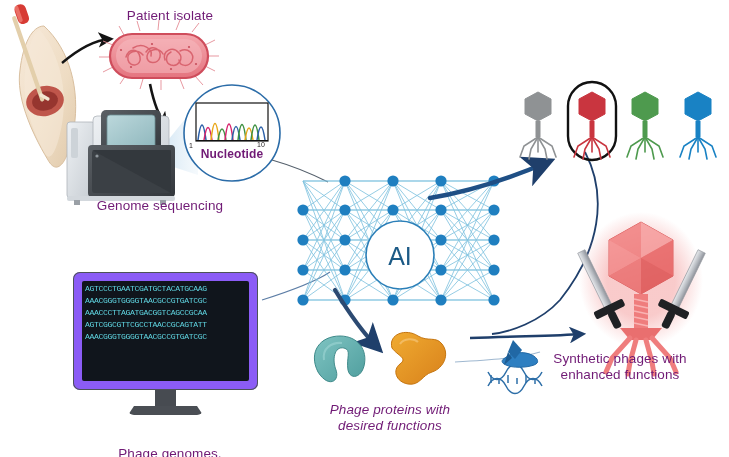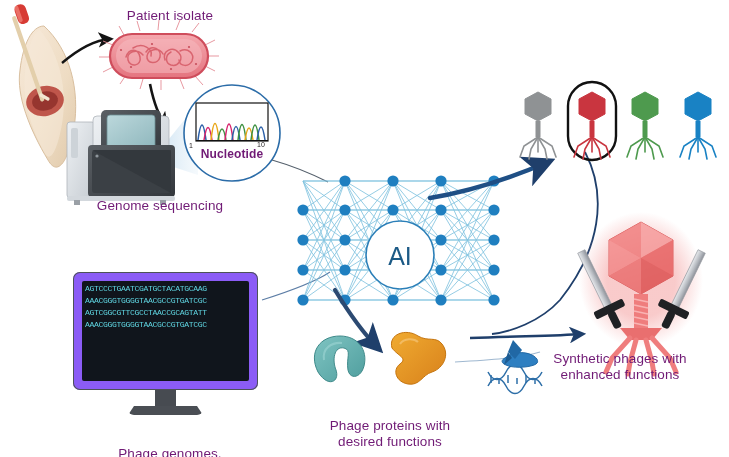--- a/index.html
+++ b/index.html
@@ -6,21 +6,21 @@
   body{width:729px;height:457px;position:relative;overflow:hidden;
        font-family:"Liberation Sans",sans-serif;color:#1d1d1d;}
   .stage{position:absolute;left:0;top:0;width:729px;height:457px;}
   .lbl{position:absolute;text-align:center;line-height:1.18;color:#701a75;
        font-size:13.5px;white-space:pre-line;letter-spacing:.1px;}
   #lbl-patient-isolate{left:95px;top:8px;width:150px;}
   #lbl-genome-seq{left:55px;top:198px;width:210px;}
   #lbl-phage-bank{left:540px;top:64px;width:140px;}
   #lbl-phage-matching{left:333px;top:113px;width:165px;}
   #lbl-phage-genomes{left:60px;top:414px;width:220px;margin-top:32px;}
-  #lbl-phage-proteins{left:305px;top:418px;width:170px;}
+  #lbl-phage-proteins{left:305px;top:402px;width:170px;font-style:italic;}
   #lbl-synthetic{left:528px;top:351px;width:184px;}
   #lbl-nucleotide{left:196px;top:147px;width:72px;font-size:12px;font-weight:bold;}
   .tick{position:absolute;font-size:7px;color:#231f20;}
   #tick-1{left:189px;top:142px;}
   #tick-10{left:257px;top:141px;}
   .seqbox{position:absolute;left:73px;top:272px;width:185px;height:118px;
           background:#8b5cf6;border-radius:7px;
           box-shadow:inset 0 0 0 1px #4d5258;}
   .seqscreen{position:absolute;left:9px;top:9px;width:167px;height:100px;
              background:#10151c;border-radius:2px;overflow:hidden;
@@ -459,20 +459,21 @@
         <rect x="662" y="306" width="32" height="8" rx="2" fill="#1f2124"></rect>
         <rect x="674" y="313" width="8" height="18" rx="3" fill="#1f2124"></rect>
       </g>
     </g>
   </svg>
 
   <div class="seqbox">
     <div class="seqscreen">
       <div class="seqline">AGTCCCTGAATCGATGCTACATGCAAG</div>
       <div class="seqline">AAACGGGTGGGGTAACGCCGTGATCGC</div>
+      <div class="seqline">AAACCCTTAGATGACGGTCAGCCGCAA</div>
       <div class="seqline">AGTCGGCGTTCGCCTAACCGCAGTATT</div>
       <div class="seqline">AAACGGGTGGGGTAACGCCGTGATCGC</div>
     </div>
   </div>
   <div class="standneck"></div>
   <div class="standbase"></div>
 
   <div class="lbl" id="lbl-patient-isolate">Patient isolate</div>
   <div class="lbl" id="lbl-genome-seq">Genome sequencing</div>
   <div class="lbl" id="lbl-phage-genomes">Phage genomes,

